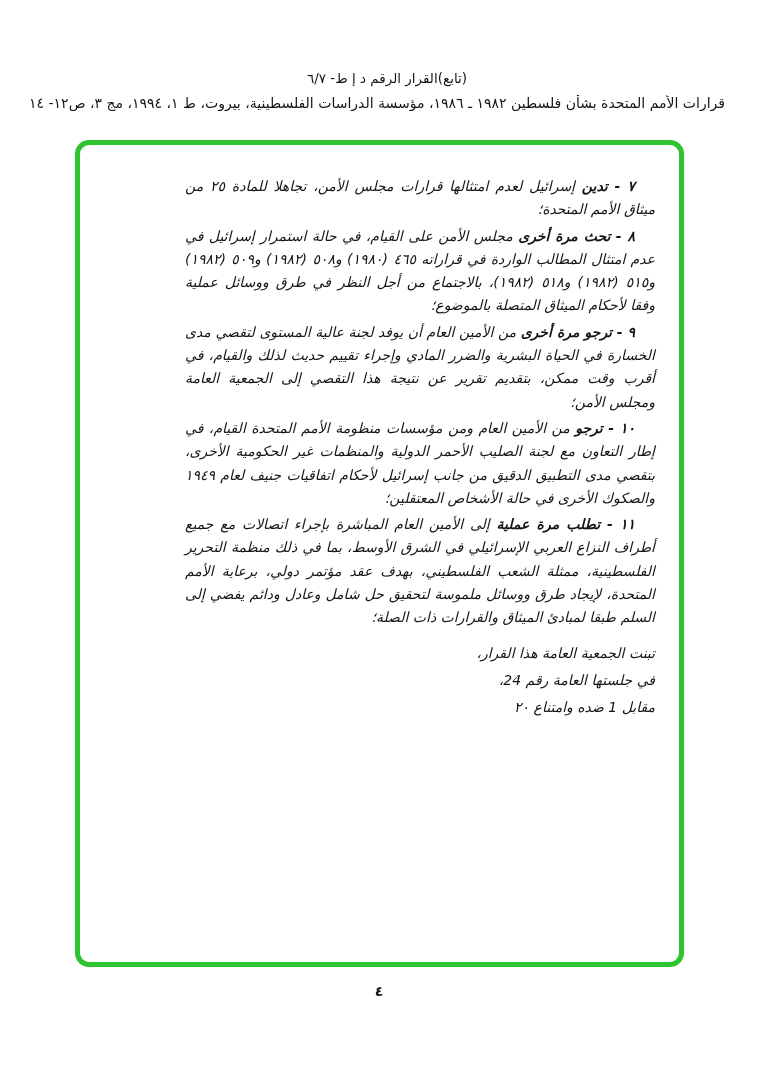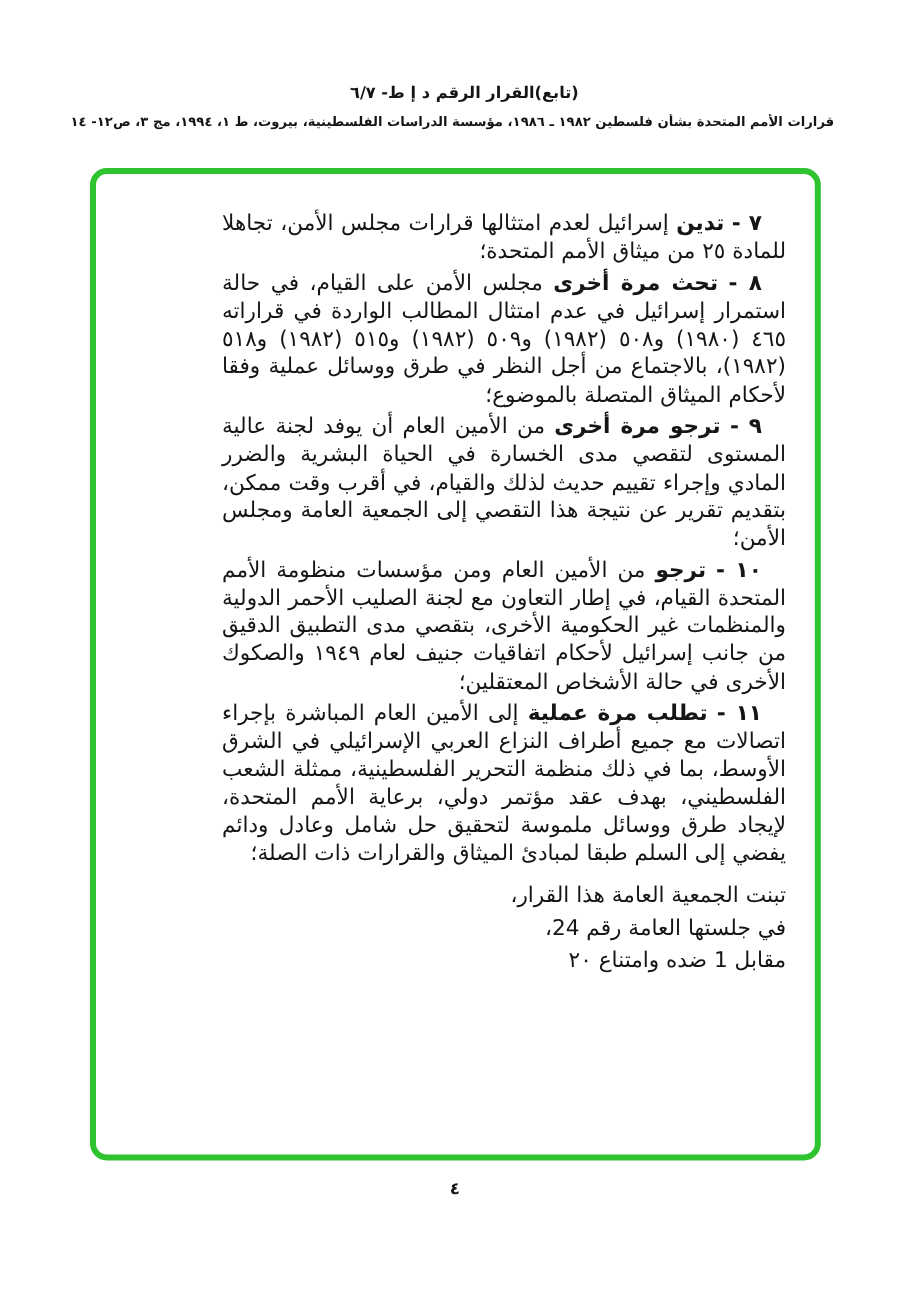--- a/index.html
+++ b/index.html
@@ -13,50 +13,51 @@
     color: #151515;
     overflow: hidden;
     margin: 0 auto;
   }
   .doc-title {
     position: absolute;
     top: 70px; left: 16px; right: 0;
     text-align: center;
     direction: rtl;
     font-size: 13.5px;
-    font-weight: bold;
+    font-weight: normal;
     letter-spacing: 0.2px;
   }
   .doc-source {
     position: absolute;
     top: 95px; left: 0; right: 4px;
     text-align: center;
     direction: rtl;
-    font-size: 11px;
-    font-weight: bold;
+    font-size: 14px;
+    font-weight: normal;
     white-space: nowrap;
     overflow: hidden;
   }
   .green-frame {
     position: absolute;
     left: 75px; top: 140px;
     width: 609px; height: 827px;
     border: 5px solid #2fc42f;
     border-radius: 14px;
     background: #ffffff;
   }
   .text-block {
     position: absolute;
     top: 30px; right: 24px;
     width: 470px;
     direction: rtl;
-    font-size: 18px;
+    font-size: 14px;
     line-height: 23.3px;
     text-align: justify;
     text-align-last: right;
+    font-style: italic;
   }
   .para {
     text-indent: 20px;
     margin-bottom: 3px;
   }
   .para .num, .para .lead { font-weight: bold; }
   .closing {
     margin-top: 10px;
     width: 272px;
     line-height: 27px;

